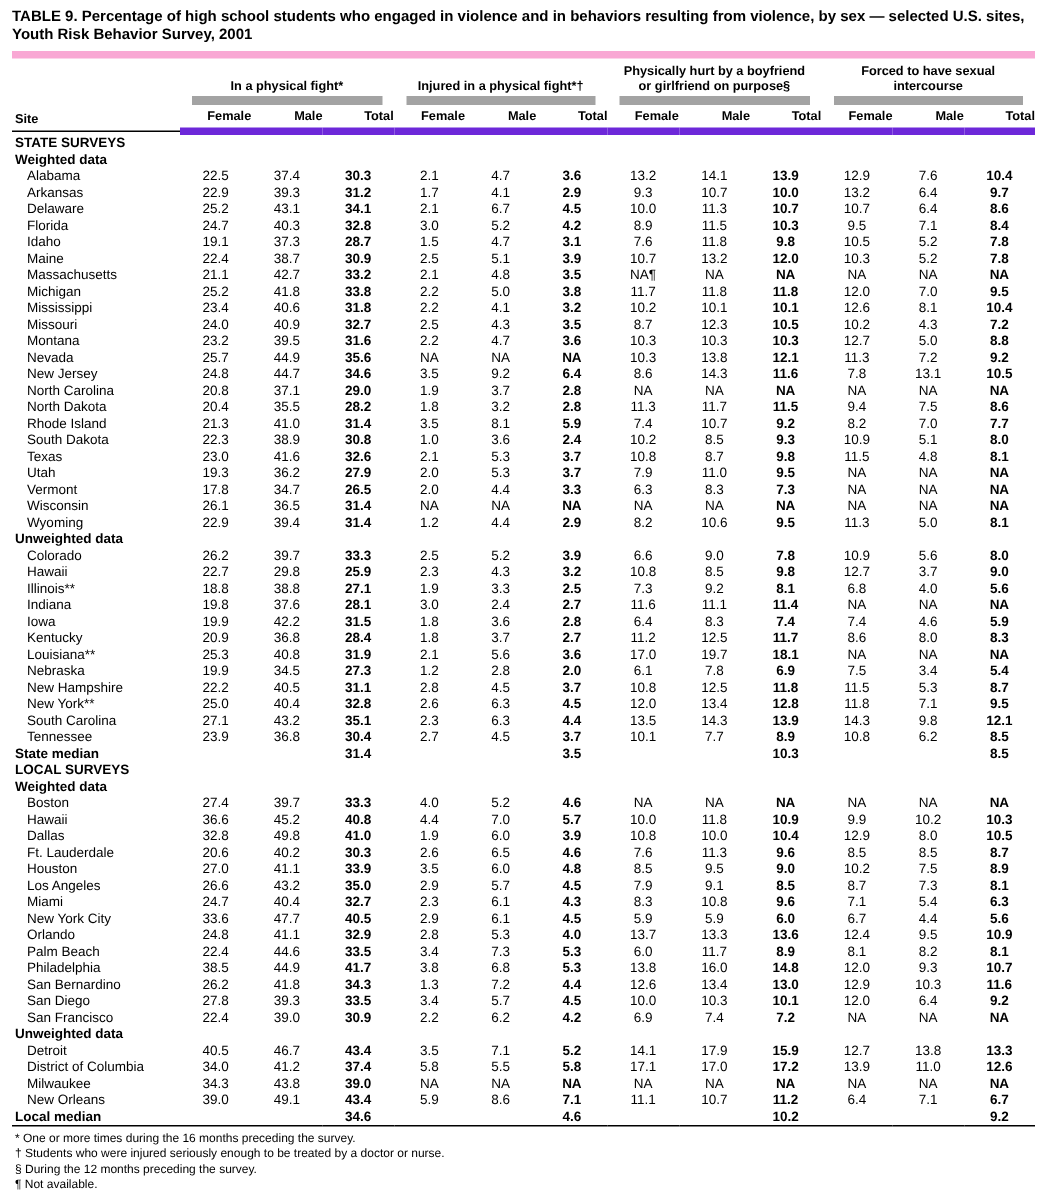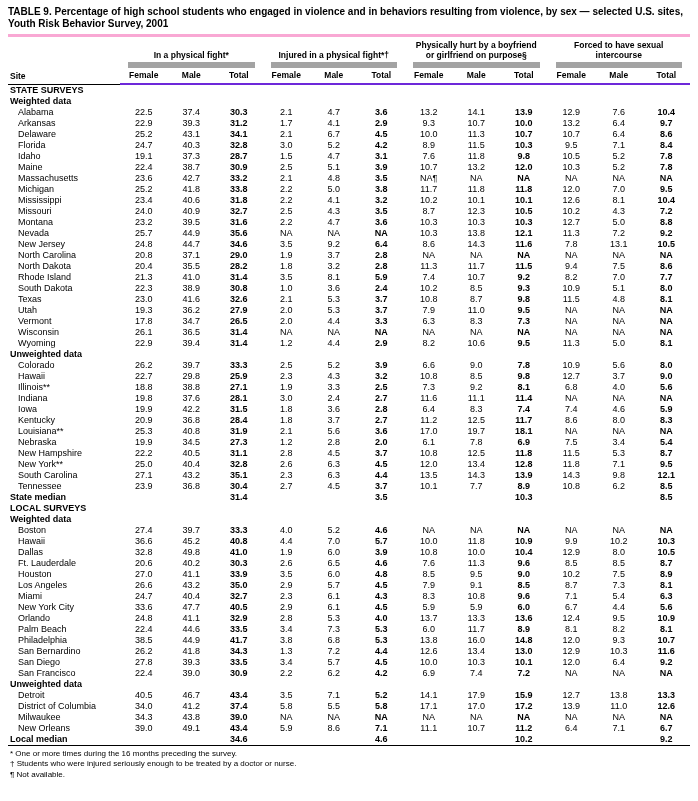--- a/index.html
+++ b/index.html
@@ -6,32 +6,32 @@
   html, body { margin: 0; padding: 0; background: #fff; }
   body {
     width: 698px; height: 801px;
     font-family: "Liberation Sans", sans-serif;
     color: #000;
     padding: 6px 8px 4px 8px;
     overflow: hidden;
   }
   .title {
     font-size: 10px; font-weight: bold; line-height: 12px;
-    border-bottom: 3px solid #f9a8d4; padding-bottom: 4px;
+    border-bottom: 5px solid #f9a8d4; padding-bottom: 4px;
   }
   table {
     width: 100%; border-collapse: collapse; table-layout: fixed;
     margin-top: 2px; border-bottom: 1px solid #000;
   }
   col.site-col { width: 112px; }
   thead th { font-size: 8.5px; font-weight: bold; vertical-align: bottom; padding: 0; }
   th.site-h { text-align: left; border-bottom: 1px solid #000; padding-left: 2px; padding-bottom: 3px; }
   th.grp { padding: 2px 8px 0 8px; text-align: center; }
   th.grp div { border-bottom: 6px solid #a3a3a3; padding-bottom: 2px; line-height: 9.5px; }
-  tr.subhead th { border-bottom: 2px solid #6d28d9; text-align: center; padding: 2px 0 3px 0; }
+  tr.subhead th { border-bottom: 5px solid #6d28d9; text-align: right; padding: 2px 0 3px 0; }
   tbody td {
     font-size: 9px; line-height: 10.8px; padding: 0; height: 11px;
     white-space: nowrap; overflow: hidden;
   }
   td.site { text-align: left; padding-left: 10px; margin-top: 40px; }
   td.num { text-align: center; }
   td.total { font-weight: bold; }
   td.section, td.sub { font-weight: bold; padding-left: 2px; }
   tr.median td { font-weight: bold; }
   tr.median td.site { padding-left: 2px; }
@@ -183,21 +183,21 @@
           <td class="num total">3.9</td>
           <td class="num">10.7</td>
           <td class="num">13.2</td>
           <td class="num total">12.0</td>
           <td class="num">10.3</td>
           <td class="num">5.2</td>
           <td class="num total">7.8</td>
         </tr>
         <tr>
           <td class="site">Massachusetts</td>
-          <td class="num">23.6</td>
+          <td class="num">21.1</td>
           <td class="num">42.7</td>
           <td class="num total">33.2</td>
           <td class="num">2.1</td>
           <td class="num">4.8</td>
           <td class="num total">3.5</td>
           <td class="num">NA¶</td>
           <td class="num">NA</td>
           <td class="num total">NA</td>
           <td class="num">NA</td>
           <td class="num">NA</td>
@@ -919,16 +919,17 @@
           <td class="num"></td>
           <td class="num"></td>
           <td class="num total">9.2</td>
         </tr>
       </tbody>
   </table>
 
   <div class="footnotes">
       <div>* One or more times during the 16 months preceding the survey.</div>
       <div>† Students who were injured seriously enough to be treated by a doctor or nurse.</div>
+      <div>§ During the 12 months preceding the survey.</div>
       <div>¶ Not available.</div>
     </div>
 
 </div>
 
 </body></html>

